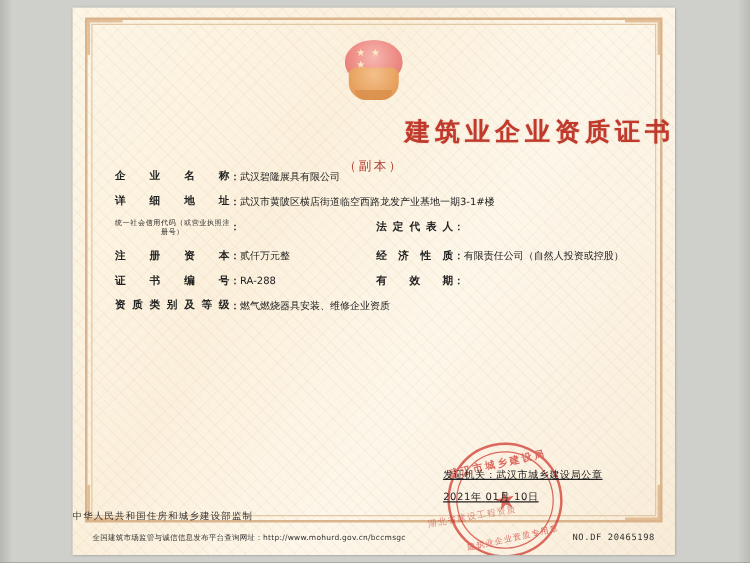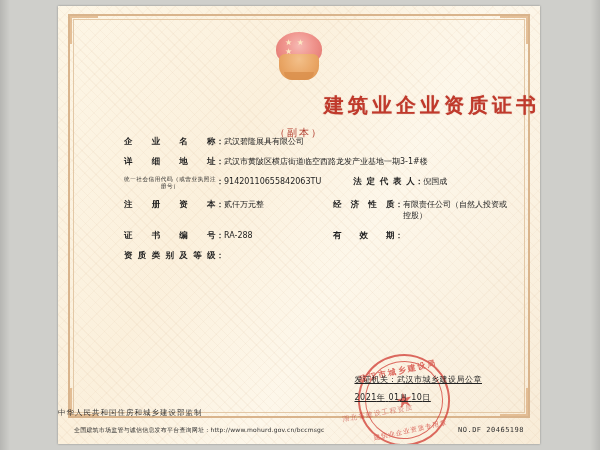--- a/index.html
+++ b/index.html
@@ -86,21 +86,20 @@
   
   .fields{
     position:absolute;left:34px;top:130px;right:30px;
     font-size:8px;color:#2b2b2b;
   }
   .row{display:flex;align-items:flex-start;margin-bottom:9px;}
   .lab{
     width:92px;flex:0 0 92px;text-align:justify;text-align-last:justify;
     color:#1f1f1f;font-weight:bold;font-size:8.5px;line-height:11px;
     letter-spacing:.5px;
-    margin-left:32px;
   }
   .lab.small{font-size:5.6px;line-height:7px;font-weight:normal;text-align-last:center;}
   .colon{flex:0 0 7px;font-weight:bold;}
   .val{flex:1;line-height:11px;font-size:8px;color:#222;}
   .row-split{display:flex;align-items:flex-start;}
   .half{display:flex;flex:1;align-items:flex-start;}
   .half .lab{width:62px;flex:0 0 62px;font-family:Liberation Serif, serif;}
   .half.wide .lab{width:92px;flex:0 0 92px;}
 
   
@@ -194,26 +193,24 @@
       <div class="row">
         <div class="lab">详细地址</div>
         <div class="colon">：</div>
         <div class="val">武汉市黄陂区横店街道临空西路龙发产业基地一期3-1#楼</div>
       </div>
 
       <div class="row row-split">
         <div class="half wide">
           <div class="lab small">统一社会信用代码（或营业执照注册号）</div>
           <div class="colon">：</div>
-          <div class="val">91420110655842063TU</div>
         </div>
         <div class="half">
           <div class="lab">法定代表人</div>
           <div class="colon">：</div>
-          <div class="val">倪国成</div>
         </div>
       </div>
 
       <div class="row row-split">
         <div class="half wide">
           <div class="lab">注册资本</div>
           <div class="colon">：</div>
           <div class="val">贰仟万元整</div>
         </div>
         <div class="half">
@@ -231,20 +228,21 @@
         </div>
         <div class="half">
           <div class="lab">有 效 期</div>
           <div class="colon">：</div>
         </div>
       </div>
 
       <div class="row">
         <div class="lab">资质类别及等级</div>
         <div class="colon">：</div>
+        <div class="val">燃气燃烧器具安装、维修企业资质</div>
       </div>
 
     </div>
 
     <div class="seal">
       <div class="ring"></div>
       <div class="ring2"></div>
       <div class="arc-top">武汉市城乡建设局</div>
       <div class="star">★</div>
       <div class="arc-bottom">建筑业企业资质专用章</div>

